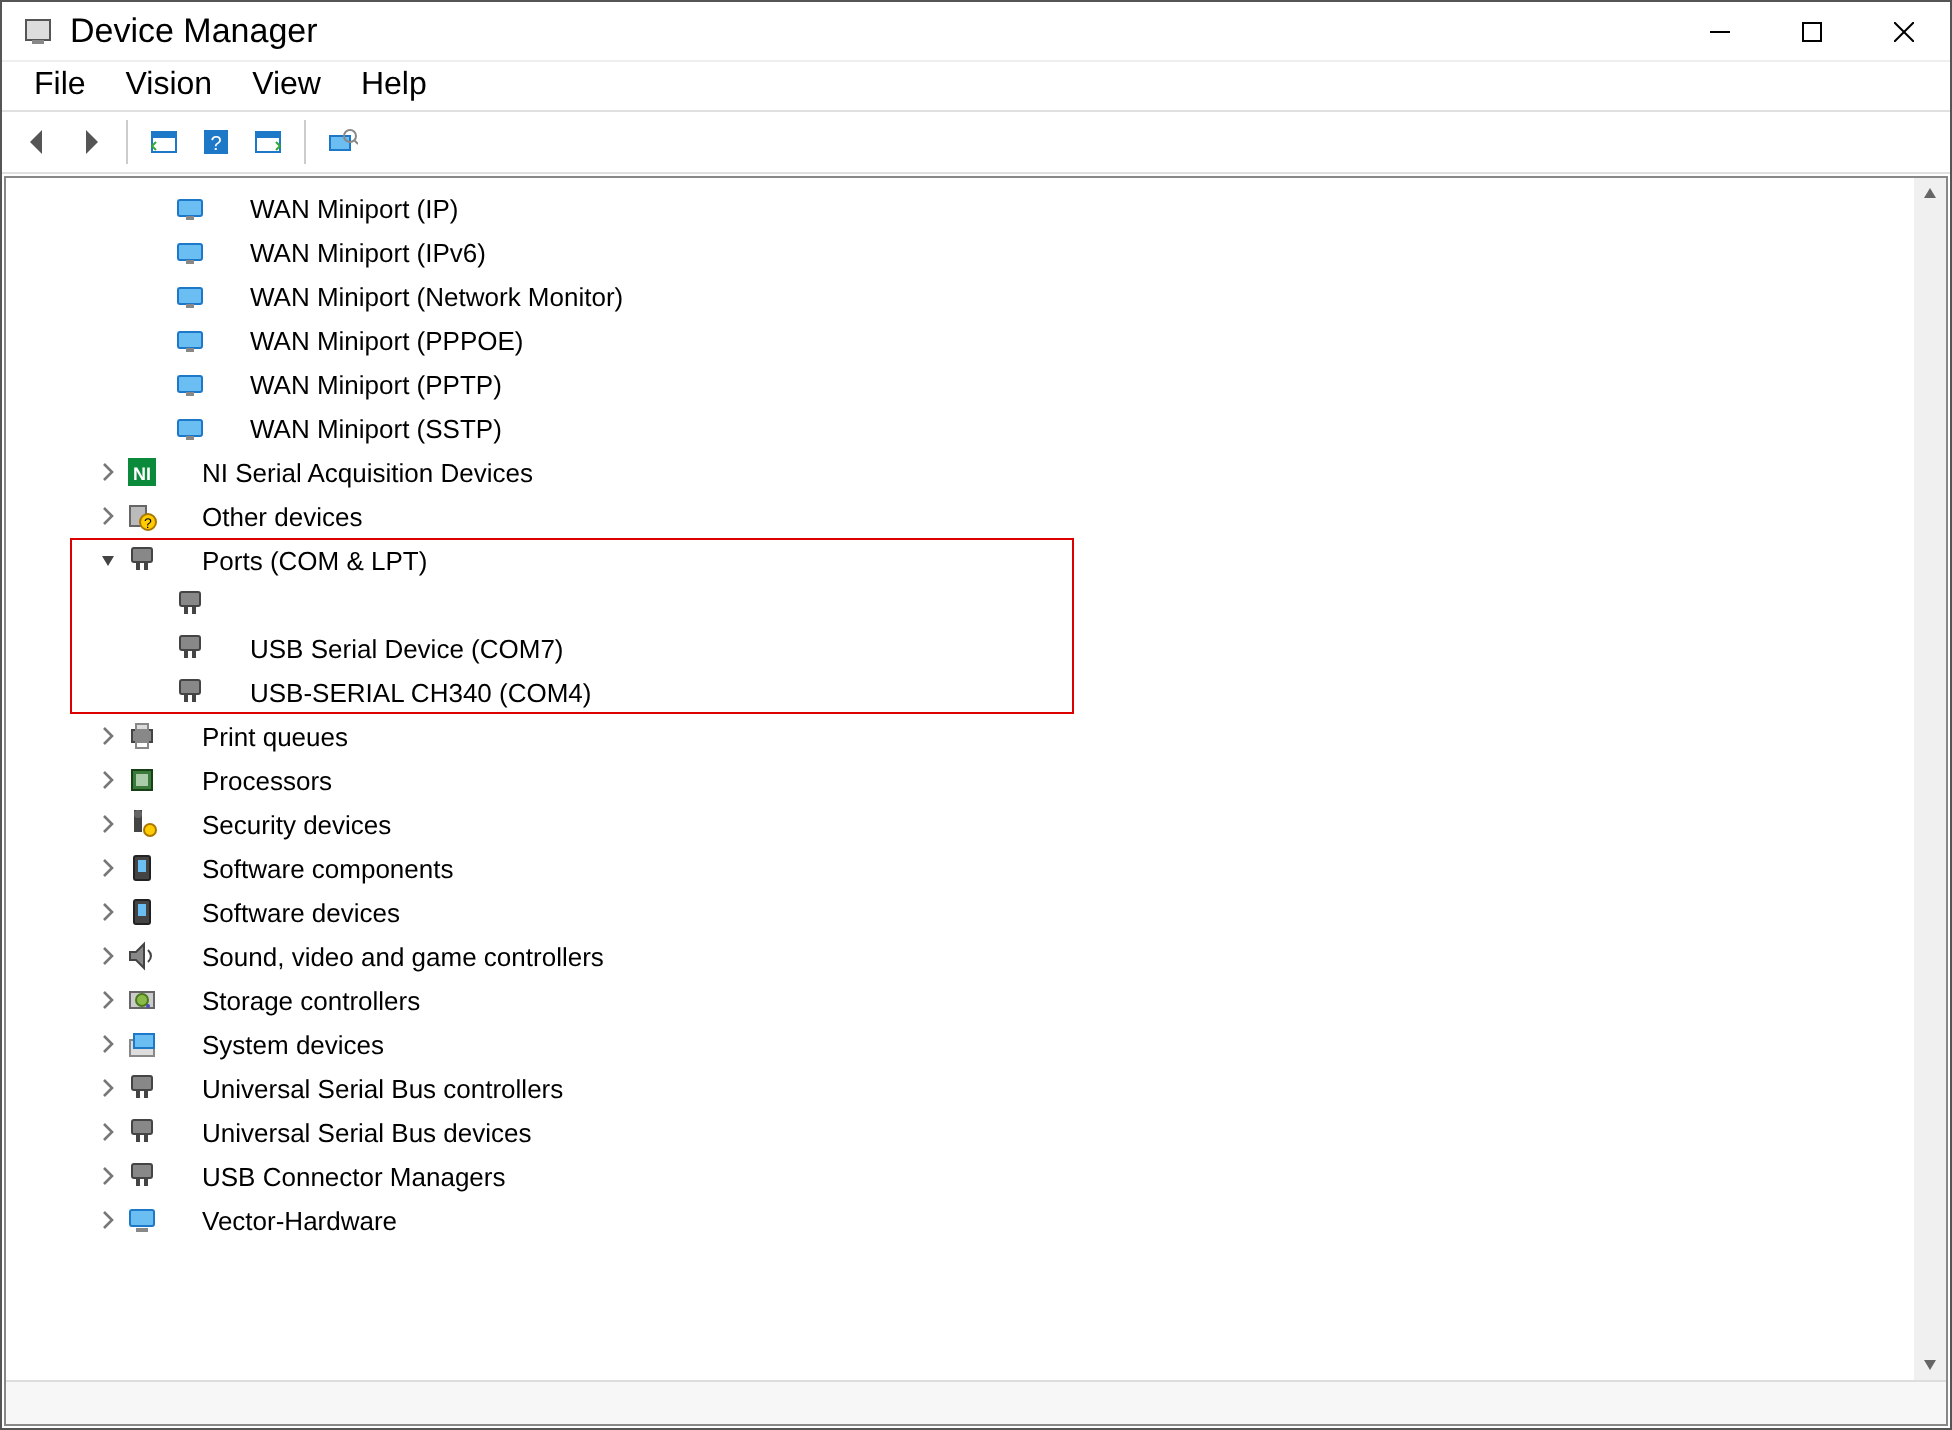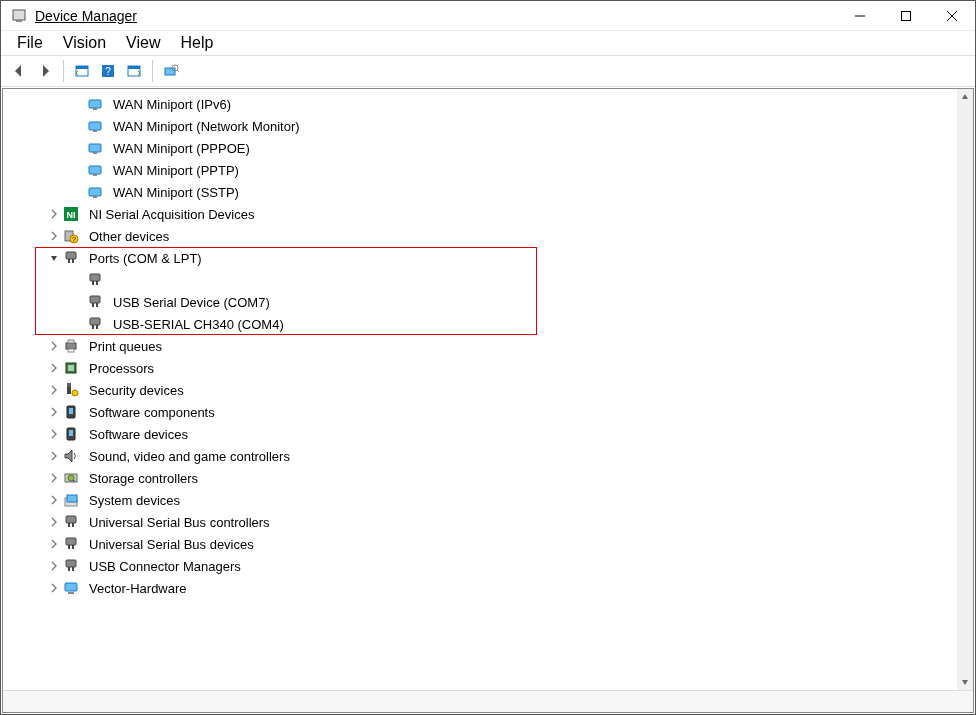--- a/index.html
+++ b/index.html
@@ -1,41 +1,41 @@
 <!DOCTYPE html>
 <html><head>
 <meta charset="utf-8">
 <style>
   * { box-sizing: border-box; }
   html, body { margin: 0; padding: 0; font-family: "Segoe UI", Tahoma, sans-serif; font-size: 12px; background: #fff; color: #000; }
   .window { width: 976px; height: 715px; border: 1px solid #555; background: #fff; display: flex; flex-direction: column; }
   .titlebar { height: 30px; display: flex; align-items: center; border-bottom: 1px solid #eee; }
   .titlebar-icon { width:16px; height:16px; margin:0 8px 0 10px; display:flex; align-items:center; justify-content:center; }
-  .titlebar-text { flex: 0 0 auto; font-size: 14px; text-decoration: underline; }
+  .titlebar-text { flex: 0 0 auto; font-size: 17px; }
   .titlebar-spacer { flex: 1; }
   .titlebar-btn { width: 46px; height: 30px; display:flex; align-items:center; justify-content:center; }
   .titlebar-btn svg { display:block; }
   .menubar { height: 24px; display:flex; align-items:center; padding: 0 6px; }
   .menubar span { padding: 3px 10px; font-size: 16px; }
   .toolbar { height: 32px; display:flex; align-items:center; border-top:1px solid #e0e0e0; border-bottom:1px solid #e0e0e0; padding: 0 6px; gap:2px; }
   .tb-btn { width:24px; height:24px; display:flex; align-items:center; justify-content:center; border:1px solid transparent; }
   .tb-sep { width:1px; height:22px; background:#ccc; margin: 0 4px; }
   .client { flex:1; display:flex; flex-direction:column; border:1px solid #888; margin:1px; min-height:0; }
   .tree-wrap { flex:1; overflow:hidden; position:relative; }
   .tree { position:absolute; left:0; right:16px; top:0; bottom:0; overflow:hidden; padding: 4px 0 8px 0; }
   .scrollbar { position:absolute; right:0; top:0; bottom:0; width:16px; background:#f0f0f0; }
   .scroll-arrow { position:absolute; left:0; width:16px; height:16px; display:flex; align-items:center; justify-content:center; }
   .scroll-arrow.top { top:0; }
   .scroll-arrow.bot { bottom:0; }
   .statusbar { height:22px; border-top:1px solid #ddd; background:#f7f7f7; }
 
   .row { height:22px; display:flex; align-items:center; white-space:nowrap; }
   .indent { flex:0 0 auto; }
   .expander { width:14px; height:14px; display:flex; align-items:center; justify-content:center; flex:0 0 auto; margin-right:2px; }
-  .icon-slot { width:16px; height:16px; margin-right:10px; display:flex; align-items:center; justify-content:center; flex:0 0 auto; }
+  .icon-slot { width:16px; height:16px; margin-right:22px; display:flex; align-items:center; justify-content:center; flex:0 0 auto; }
   .row-label { font-size:13px; }
 
   .highlight-box { position:relative; }
   .highlight-box::after {
     content:""; position:absolute; left:32px; right:420px; top:0; bottom:0;
     border:1.5px solid #d00; pointer-events:none;
   }
 </style>
 </head>
 <body>
@@ -114,20 +114,31 @@
           <rect x="2" y="5" width="10" height="7" fill="#6bbef2" stroke="#1e78c8"></rect>
           <circle cx="12" cy="5" r="3" fill="none" stroke="#888"></circle>
           <line x1="14" y1="7" x2="16" y2="9" stroke="#888"></line>
         </svg>
       </span>
   </div>
 
   <div class="client">
     <div class="tree-wrap">
       <div class="tree" id="tree">
+          <div class="row">
+            <span class="indent" style="width: 68px;"></span>
+            <span class="expander"></span>
+            <span class="icon-slot">
+              <svg width="16" height="16">
+                <rect x="2" y="4" width="12" height="8" rx="1" fill="#6bbef2" stroke="#1e78c8"></rect>
+                <rect x="6" y="12" width="4" height="2" fill="#888"></rect>
+              </svg>
+            </span>
+            <span class="row-label">WAN Miniport (IP)</span>
+          </div>
           <div class="row">
             <span class="indent" style="width: 68px;"></span>
             <span class="expander"></span>
             <span class="icon-slot">
               <svg width="16" height="16">
                 <rect x="2" y="4" width="12" height="8" rx="1" fill="#6bbef2" stroke="#1e78c8"></rect>
                 <rect x="6" y="12" width="4" height="2" fill="#888"></rect>
               </svg>
             </span>
             <span class="row-label">WAN Miniport (IPv6)</span>

